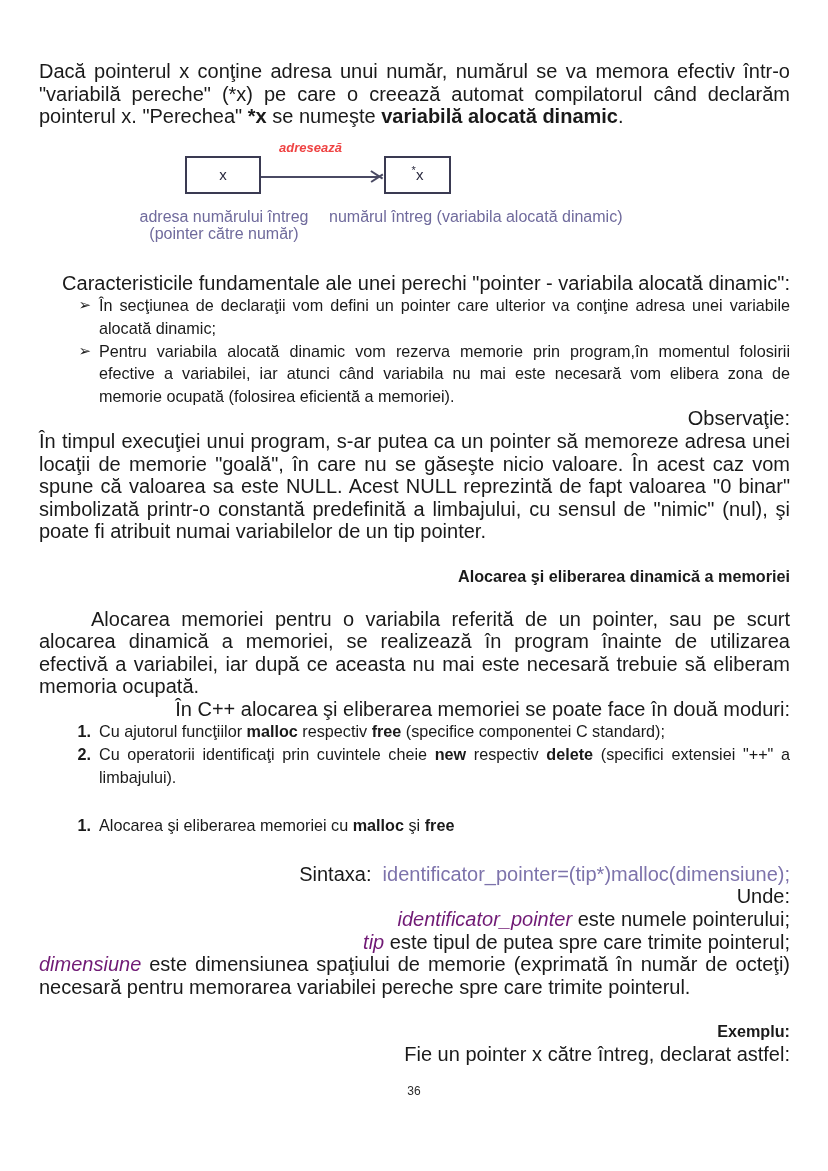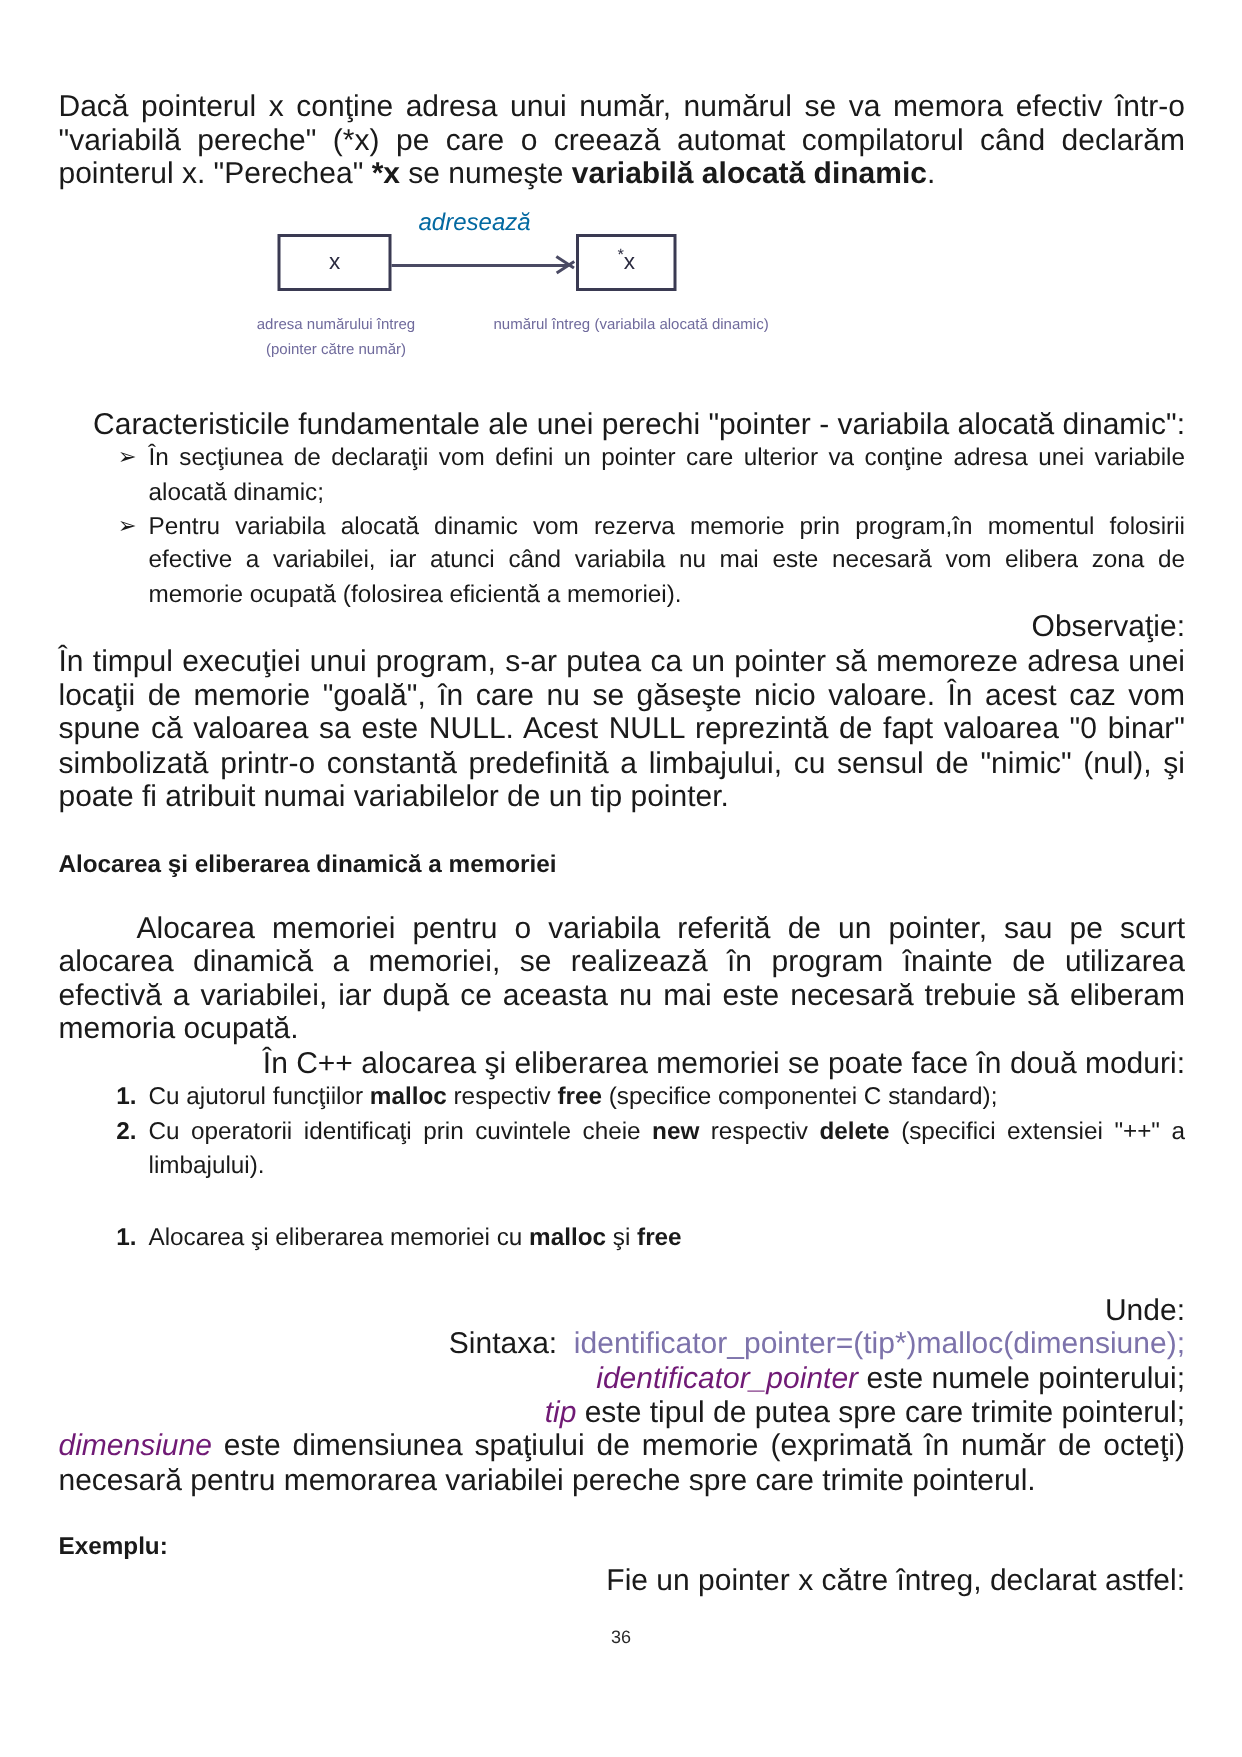--- a/index.html
+++ b/index.html
@@ -23,20 +23,21 @@
   }
   .content {
     position: absolute;
     left: 39px;
     top: 60px;
     width: 751px;
   }
 
   p, div.para {
     margin: 0;
+    text-align: right;
   }
 
   .body-text {
     font-size: 20px;
     line-height: 22.6px;
     text-align: justify;
     text-justify: inter-word;
     hyphens: none;
   }
   .body-text.left {
@@ -115,29 +116,29 @@
   }
   .arrow-head::after {
     top: 13px;
     transform: rotate(-33deg);
     transform-origin: left center;
   }
   .arrow-label {
     position: absolute;
     left: 240px;
     top: -6px;
+    font-size: 13px;
+    font-style: italic;
+    font-weight: 700;
+    color: #ef4444;
+    white-space: nowrap;
+  }
+  .dcap {
+    position: absolute;
     font-size: 16px;
-    font-style: italic;
-    font-weight: 400;
-    color: #0369a1;
-    white-space: nowrap;
-  }
-  .dcap {
-    position: absolute;
-    font-size: 10px;
     line-height: 17px;
     color: #6f6a9c;
     text-align: center;
     white-space: pre-line;
   }
   .dcap-left {
     left: 60px;
     top: 62px;
     width: 250px;
   }
@@ -276,22 +277,22 @@
 
     <ol class="num-list">
       <li>
         <span class="li-marker num">1.</span>
         <span><span>Alocarea şi eliberarea memoriei cu </span><b>malloc</b><span> şi </span><b>free</b></span>
       </li>
     </ol>
 
     <div class="spacer-26"></div>
 
+    <p class="body-text left"><span>Sintaxa:</span>&nbsp; <span class="mono-purple">identificator_pointer=(tip*)malloc(dimensiune);</span></p>
     <p class="body-text left">Unde:</p>
-    <p class="body-text left"><span>Sintaxa:</span>&nbsp; <span class="mono-purple">identificator_pointer=(tip*)malloc(dimensiune);</span></p>
 
     <p class="body-text left"><span class="ital-purple">identificator_pointer</span><span> este numele pointerului;</span></p>
     <p class="body-text left"><span class="ital-purple">tip</span><span> este tipul de putea spre care trimite pointerul;</span></p>
     <p class="body-text"><span class="ital-purple">dimensiune</span><span> este dimensiunea spaţiului de memorie (exprimată în număr de octeţi) necesară pentru memorarea variabilei pereche spre care trimite pointerul.</span></p>
 
     <div class="spacer-22"></div>
 
     <p class="heading">Exemplu:</p>
     <p class="body-text left">Fie un pointer x către întreg, declarat astfel:</p>
 

